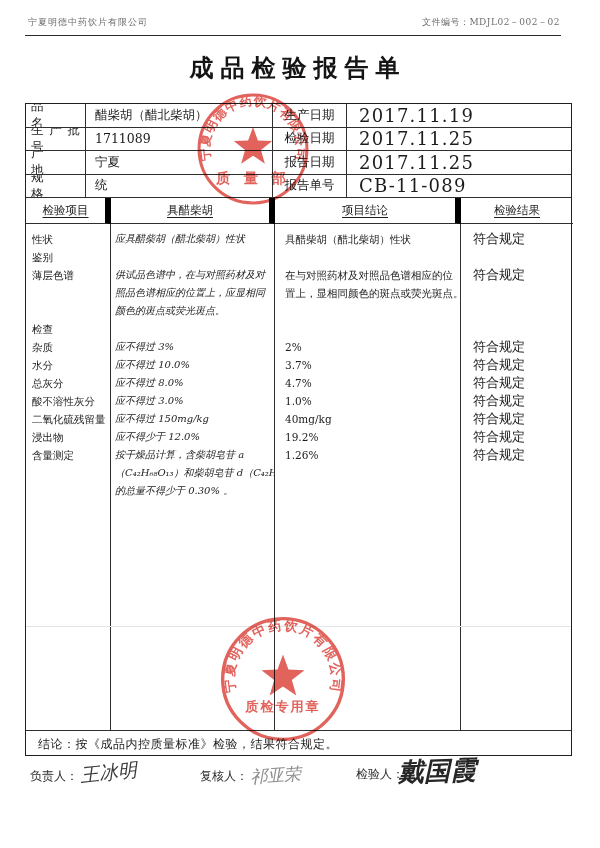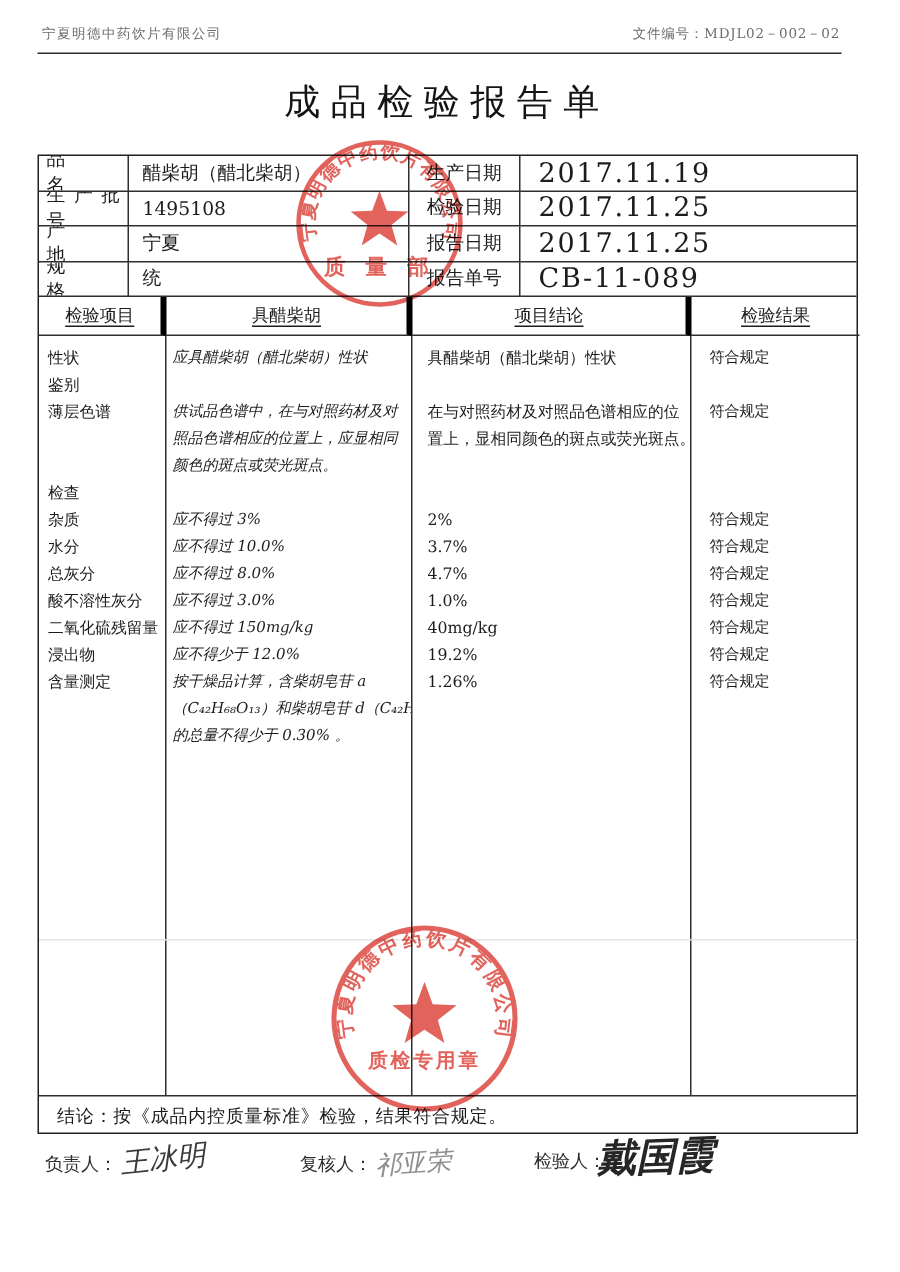--- a/index.html
+++ b/index.html
@@ -10,53 +10,53 @@
   }
   *{box-sizing:border-box;}
   .abs{position:absolute;}
 
   
   .hdr-left{left:28px;top:16px;font-size:9px;color:#474747;opacity:.8;letter-spacing:1px;}
   .hdr-right{right:40px;top:16px;font-size:9px;color:#474747;opacity:.8;letter-spacing:.5px;}
   .hdr-rule{left:25px;top:35px;width:536px;border-top:1.6px solid #2b2b2b;}
 
   
-  .title{left:0;top:52px;width:596px;text-align:center;font-size:24px;font-weight:normal;
+  .title{left:0;top:52px;width:596px;text-align:center;font-size:24px;font-weight:bold;
          letter-spacing:7px;color:#141414;}
 
   
   .report{left:25px;top:103px;width:547px;height:653px;border:1.5px solid #1f1f1f;}
 
   .info-grid{display:grid;grid-template-columns:60px 187px 74px 1fr;
              grid-template-rows:repeat(4,23.5px);width:100%;}
   .info-grid .cell{border-bottom:1px solid #2f2f2f;border-right:1px solid #2f2f2f;
              display:flex;align-items:center;font-size:12.5px;overflow:hidden;}
   .info-grid .cell.last-col{border-right:none;}
   .cell.lbl{padding:0 5px;justify-content:center;}
   .cell.lbl span{width:100%;text-align:justify;text-align-last:justify;}
   .cell.val{padding-left:9px;}
   .cell.dlbl{justify-content:center;}
   .cell.dval{padding-left:12px;letter-spacing:1.2px;font-size:18px;}
 
   
   .insp-head{display:grid;grid-template-columns:85px 164px 186px 112px;height:26px;}
-  .insp-head .hcell{border-right:4px solid #000000;border-bottom:1px solid #2f2f2f;
+  .insp-head .hcell{border-right:6px solid #000000;border-bottom:1px solid #2f2f2f;
       display:flex;align-items:center;justify-content:center;font-size:11.5px;}
   .insp-head .hcell:last-child{border-right:none;}
   .insp-head .hcell span{text-decoration:underline;text-underline-offset:3px;}
 
   
   .insp-body{display:grid;grid-template-columns:85px 164px 186px 112px;height:507px;border-bottom:1px solid #2f2f2f;}
   .insp-col{border-right:1px solid #2f2f2f;padding-top:6px;overflow:hidden;height:100%;}
   .insp-col:last-child{border-right:none;}
   .insp-col .line{height:18px;line-height:18px;white-space:nowrap;}
   .col-item{padding-left:6px;font-size:10.5px;}
   .col-std{padding-left:4px;font-size:10px;font-style:italic;}
   .col-res{padding-left:10px;font-size:10.5px;}
-  .col-con{padding-left:12px;font-size:10px;}
+  .col-con{padding-left:12px;font-size:13px;}
 
   .faint-line{left:0;top:522px;width:100%;height:1px;background:#e4e4e4;}
 
   
   .concl{height:26px;display:flex;align-items:center;padding-left:12px;font-size:12px;
          letter-spacing:.5px;}
 
   
   .sig-label{font-size:12px;color:#2d2d2d;}
   .signature{font-style:italic;color:#2a2a2a;display:inline-block;}
@@ -87,21 +87,21 @@
     <div class="cell lbl">
         <span>品　　名</span>
       </div>
     <div class="cell val">醋柴胡（醋北柴胡）</div>
     <div class="cell dlbl">生产日期</div>
     <div class="cell dval last-col">2017.11.19</div>
 
     <div class="cell lbl">
         <span>生产批号</span>
       </div>
-    <div class="cell val">1495108</div>
+    <div class="cell val">1711089</div>
     <div class="cell dlbl">检验日期</div>
     <div class="cell dval last-col">2017.11.25</div>
 
     <div class="cell lbl">
         <span>产　　地</span>
       </div>
     <div class="cell val">宁夏</div>
     <div class="cell dlbl">报告日期</div>
     <div class="cell dval last-col">2017.11.25</div>
 

